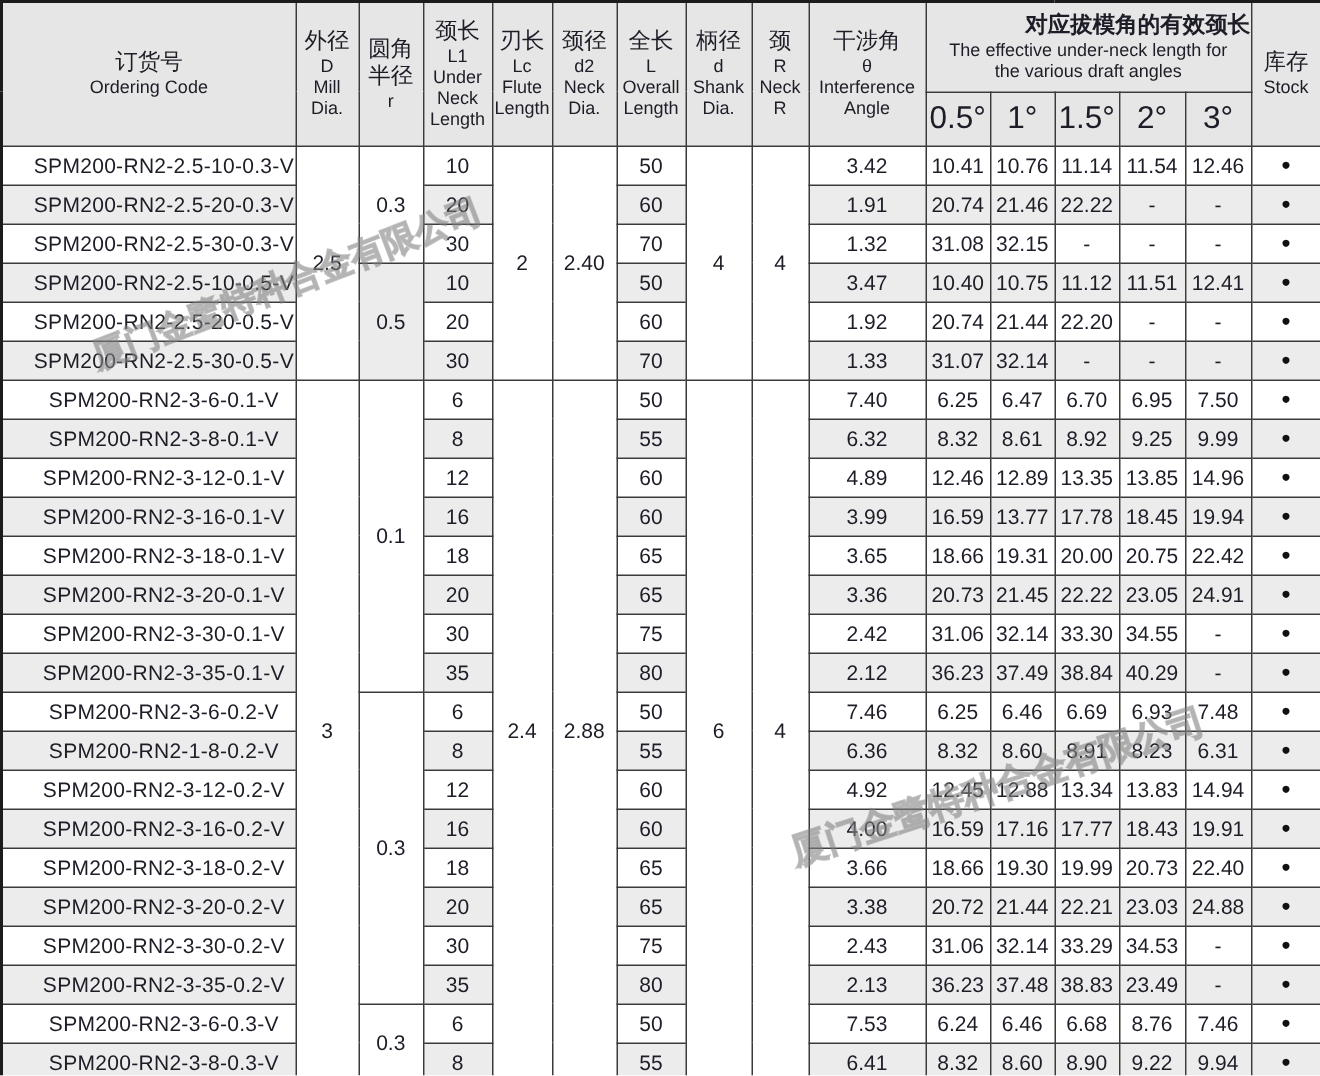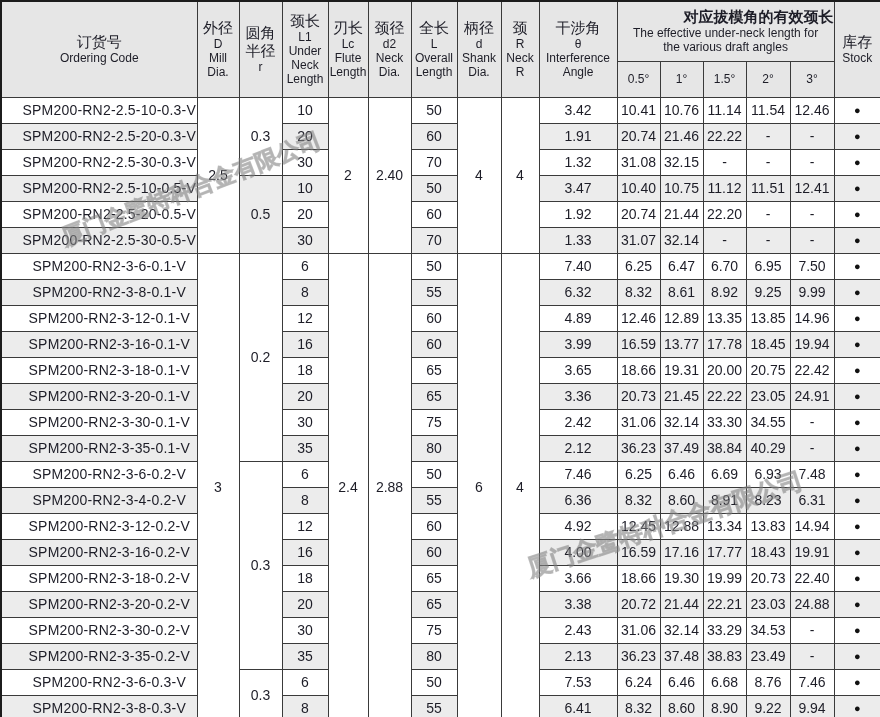--- a/index.html
+++ b/index.html
@@ -30,21 +30,21 @@
     background: #e6e6e6;
     font-weight: normal;
     line-height: 1.18;
   }
   thead tr.hrow1 { height: 60px; }
   thead tr.hrow2 { height: 36px; }
   .zh { font-size: 15px; white-space: pre-line; }
   .en { font-size: 12px; white-space: pre-line; }
   th.group .zh { font-weight: bold; text-align: right; }
   th.group .en { white-space: normal; padding: 0 6px; }
-  th.angle { font-size: 12px; }
+  th.angle { font-size: 21px; }
   tbody td { font-size: 14px; height: 25px; background: #ffffff; }
   tbody tr.stripe td { background: #ececec; }
   tbody td.merged { background: #ffffff; margin-left: 33px; }
   tbody td.code {
     text-align: center;
     padding-left: 20px;
     letter-spacing: 0.2px;
   }
   tbody td.dot { font-size: 11px; color: #111111; }
   .wm {
@@ -237,21 +237,21 @@
           <td>31.07</td>
           <td>32.14</td>
           <td>-</td>
           <td>-</td>
           <td>-</td>
           <td class="dot">●</td>
         </tr>
         <tr>
           <td class="code">SPM200-RN2-3-6-0.1-V</td>
           <td rowspan="18" class="merged">3</td>
-          <td rowspan="8" class="merged">0.2</td>
+          <td rowspan="8" class="merged">0.1</td>
           <td>6</td>
           <td rowspan="18" class="merged">2.4</td>
           <td rowspan="18" class="merged">2.88</td>
           <td>50</td>
           <td rowspan="18" class="merged">6</td>
           <td rowspan="18" class="merged">4</td>
           <td>7.40</td>
           <td>6.25</td>
           <td>6.47</td>
           <td>6.70</td>
@@ -350,21 +350,21 @@
           <td>50</td>
           <td>7.46</td>
           <td>6.25</td>
           <td>6.46</td>
           <td>6.69</td>
           <td>6.93</td>
           <td>7.48</td>
           <td class="dot">●</td>
         </tr>
         <tr class="stripe">
-          <td class="code">SPM200-RN2-3-4-0.2-V</td>
+          <td class="code">SPM200-RN2-1-8-0.2-V</td>
           <td>8</td>
           <td>55</td>
           <td>6.36</td>
           <td>8.32</td>
           <td>8.60</td>
           <td>8.91</td>
           <td>8.23</td>
           <td>6.31</td>
           <td class="dot">●</td>
         </tr>

